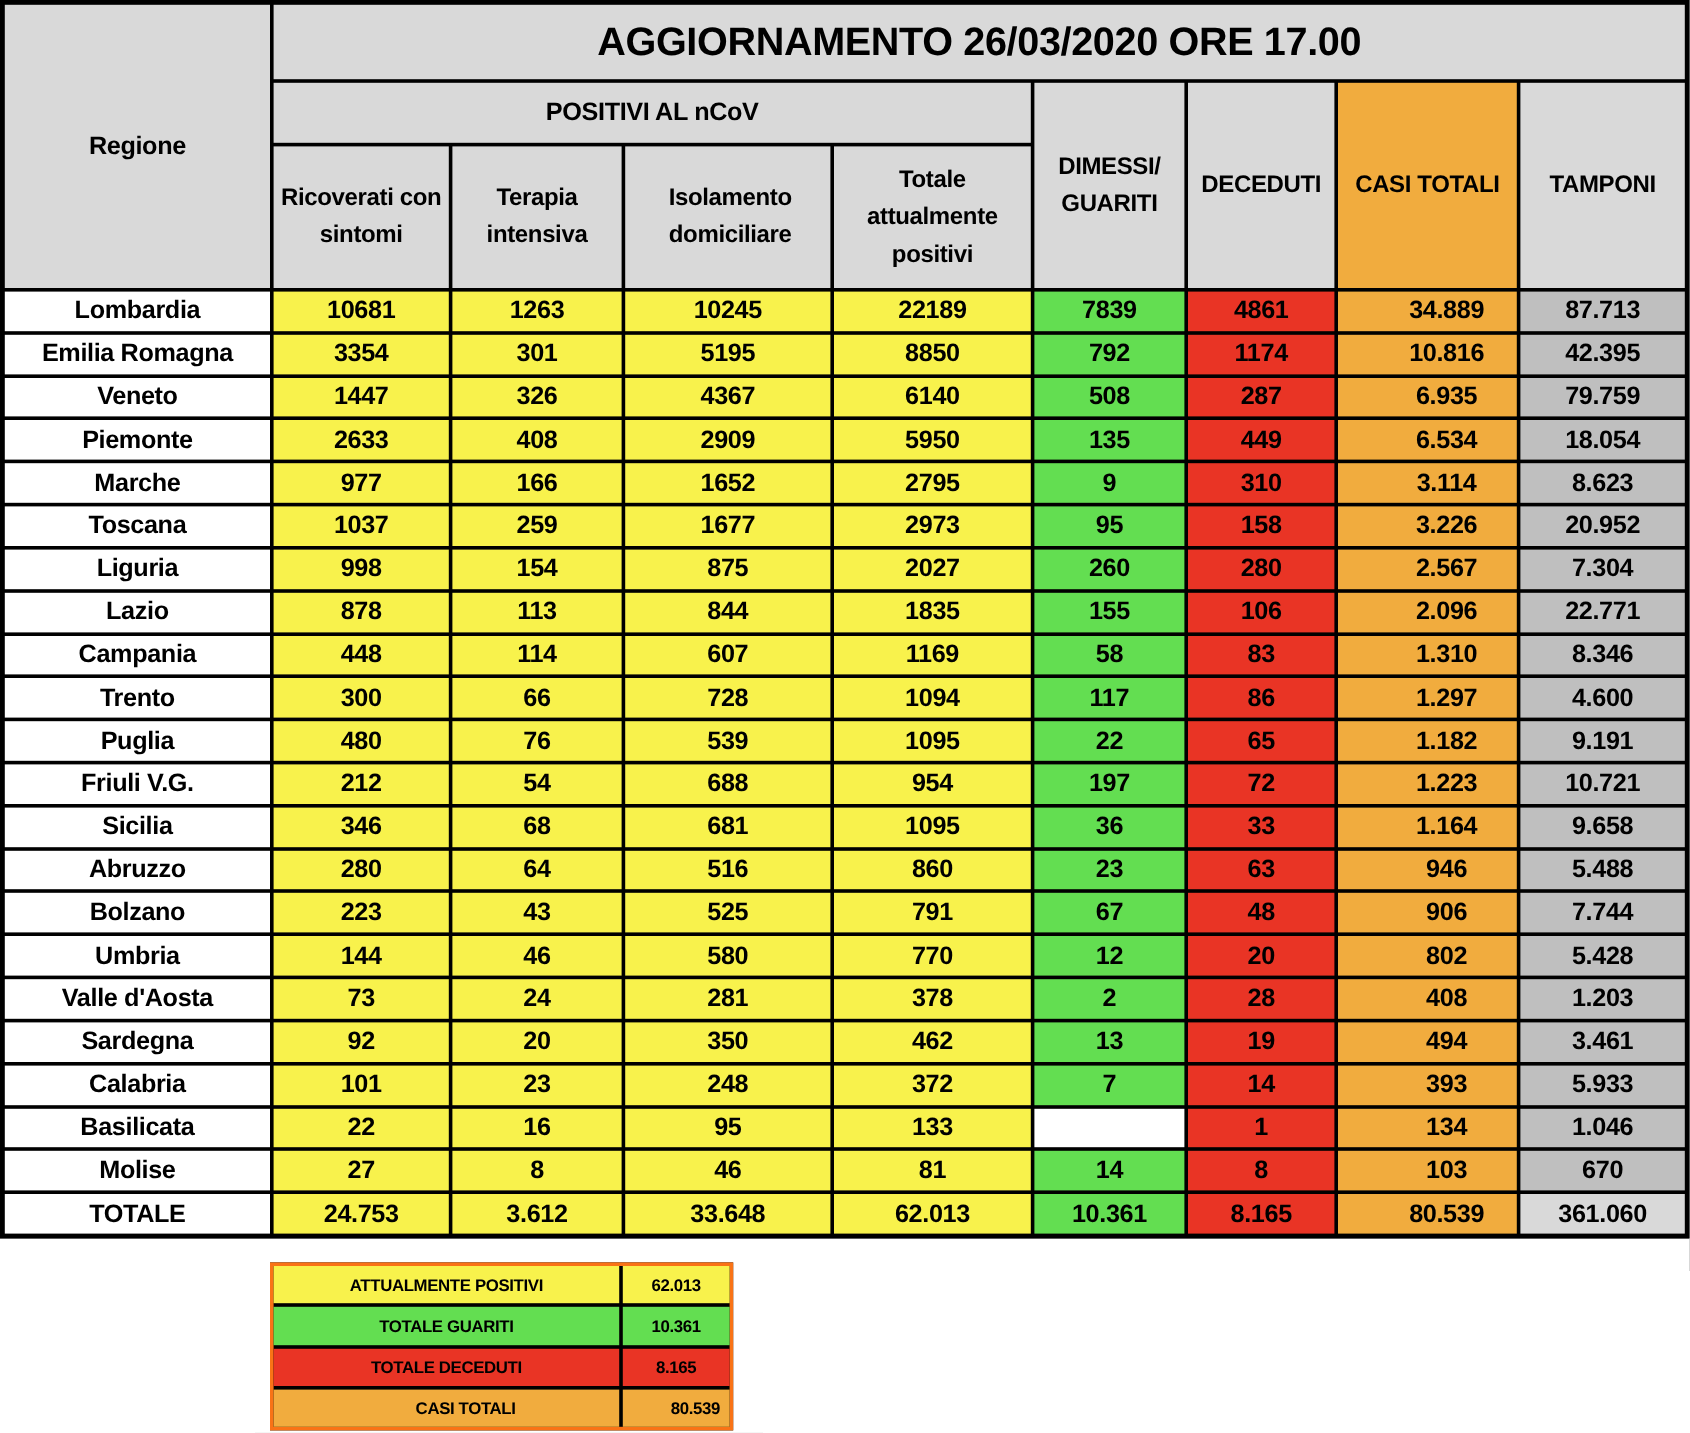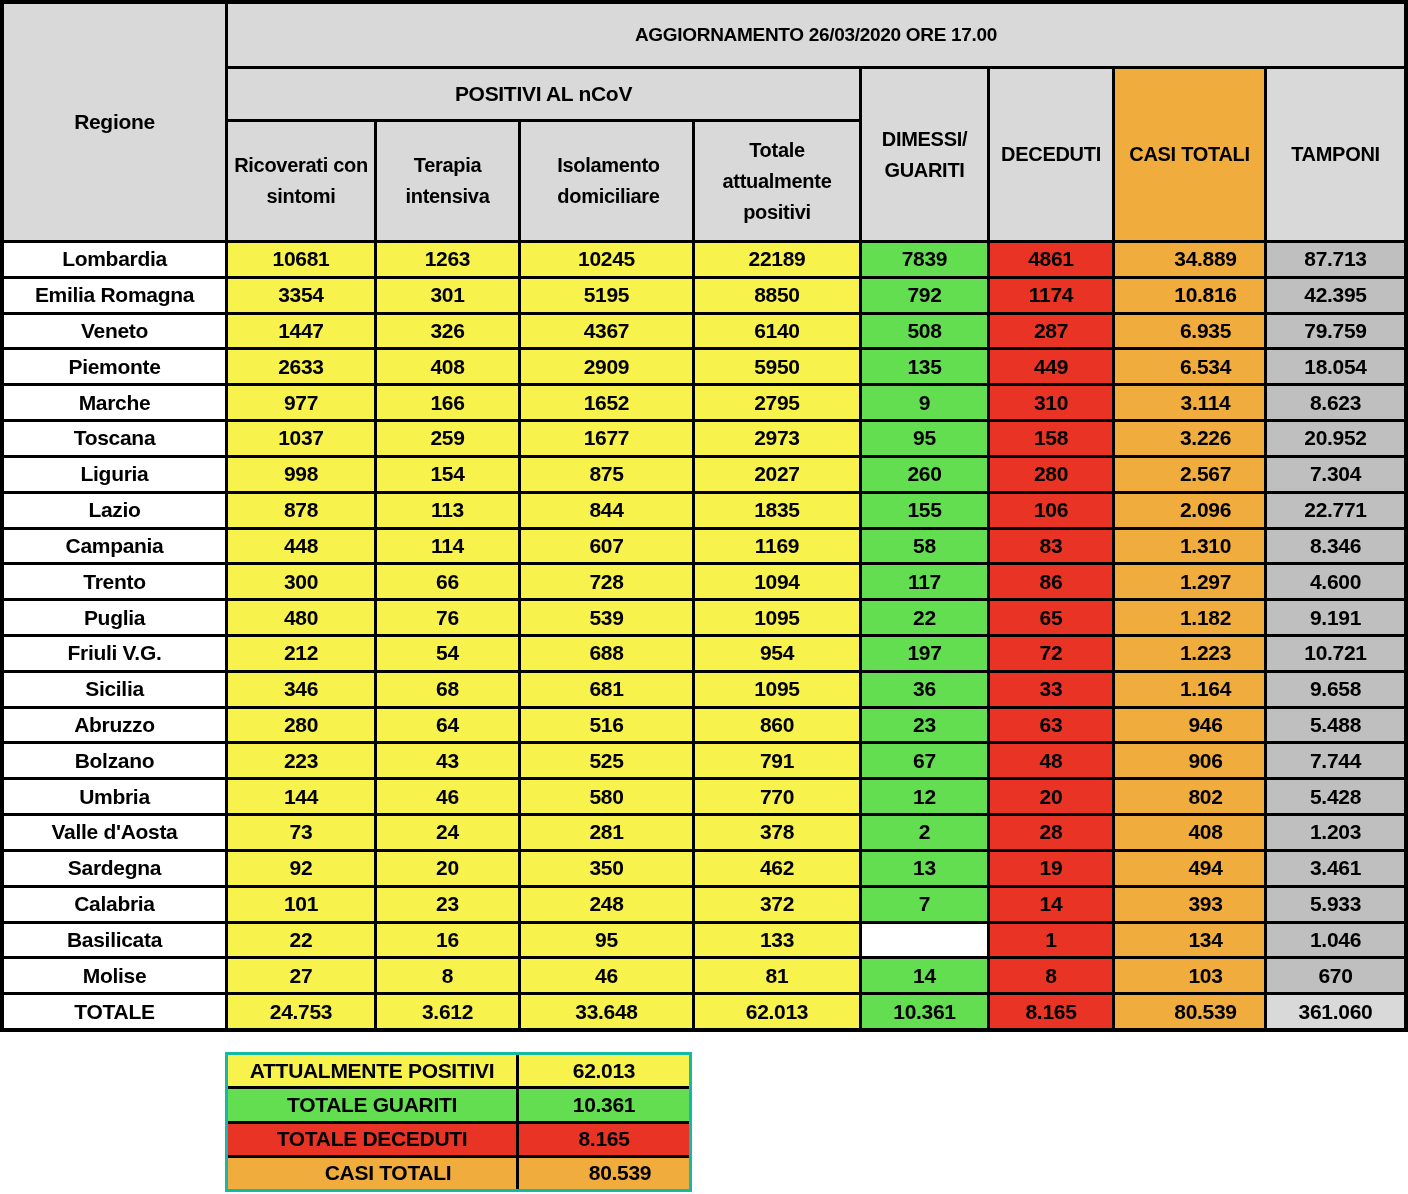--- a/index.html
+++ b/index.html
@@ -25,21 +25,21 @@
     gap: 3px;
   }
 
   .cell {
     display: flex; align-items: center; justify-content: center;
     text-align: center;
     overflow: hidden;
   }
 
   .hdr        { background: var(--c-header, #D9D9D9); }
-  .title-cell { grid-column: 2 / span 8; grid-row: 1; font-size: 19px; }
+  .title-cell { grid-column: 2 / span 8; grid-row: 1; font-size: 33px; }
   .region-hdr { grid-column: 1; grid-row: 1 / span 3; font-size: 21px; }
   .group-cell { grid-column: 2 / span 4; grid-row: 2; font-size: 21px; }
   .colhdr     { font-size: 20px; line-height: 1.55; padding: 0 6px; }
   .ch-1 { grid-column: 2; grid-row: 3; }
   .ch-2 { grid-column: 3; grid-row: 3; }
   .ch-3 { grid-column: 4; grid-row: 3; padding-left: 10px; }
   .ch-4 { grid-column: 5; grid-row: 3; }
   .ch-5 { grid-column: 6; grid-row: 2 / span 2; }
   .ch-6 { grid-column: 7; grid-row: 2 / span 2; }
   .ch-7 { grid-column: 8; grid-row: 2 / span 2; background: var(--c-orange, #F1AC3E); }
@@ -51,29 +51,29 @@
   .bg-yellow     { background: var(--c-yellow, #F8F24C); }
   .bg-green      { background: var(--c-green, #63DE51); }
   .bg-red        { background: var(--c-red, #E93425); }
   .bg-orange     { background: var(--c-orange, #F1AC3E); padding-left: 32px; }
   .bg-grey       { background: var(--c-grey, #BFBFBF); text-align: right; }
   .bg-grey-light { background: var(--c-grey-light, #D9D9D9); }
   .bg-blank      { background: #ffffff; }
 
   .legend {
     position: absolute; left: 225px; top: 1052px;
-    width: 467px; height: 140px;
+    width: 386px; height: 140px;
     box-sizing: border-box;
-    border: 3px solid #14b8a6;
+    border: 3px solid #f97316;
     background: #000;
     display: grid;
     grid-template-columns: 288px 1fr;
     grid-template-rows: repeat(4, 1fr);
     gap: 3px;
-    font-size: 21px;
+    font-size: 14px;
   }
 </style>
 </head>
 <body>
 
 <div class="main-table">
   <div class="cell hdr region-hdr">Regione</div>
   <div class="cell hdr title-cell">AGGIORNAMENTO 26/03/2020 ORE 17.00</div>
   <div class="cell hdr group-cell">POSITIVI AL nCoV</div>
   <div class="cell hdr colhdr ch-1">Ricoverati con sintomi</div>

